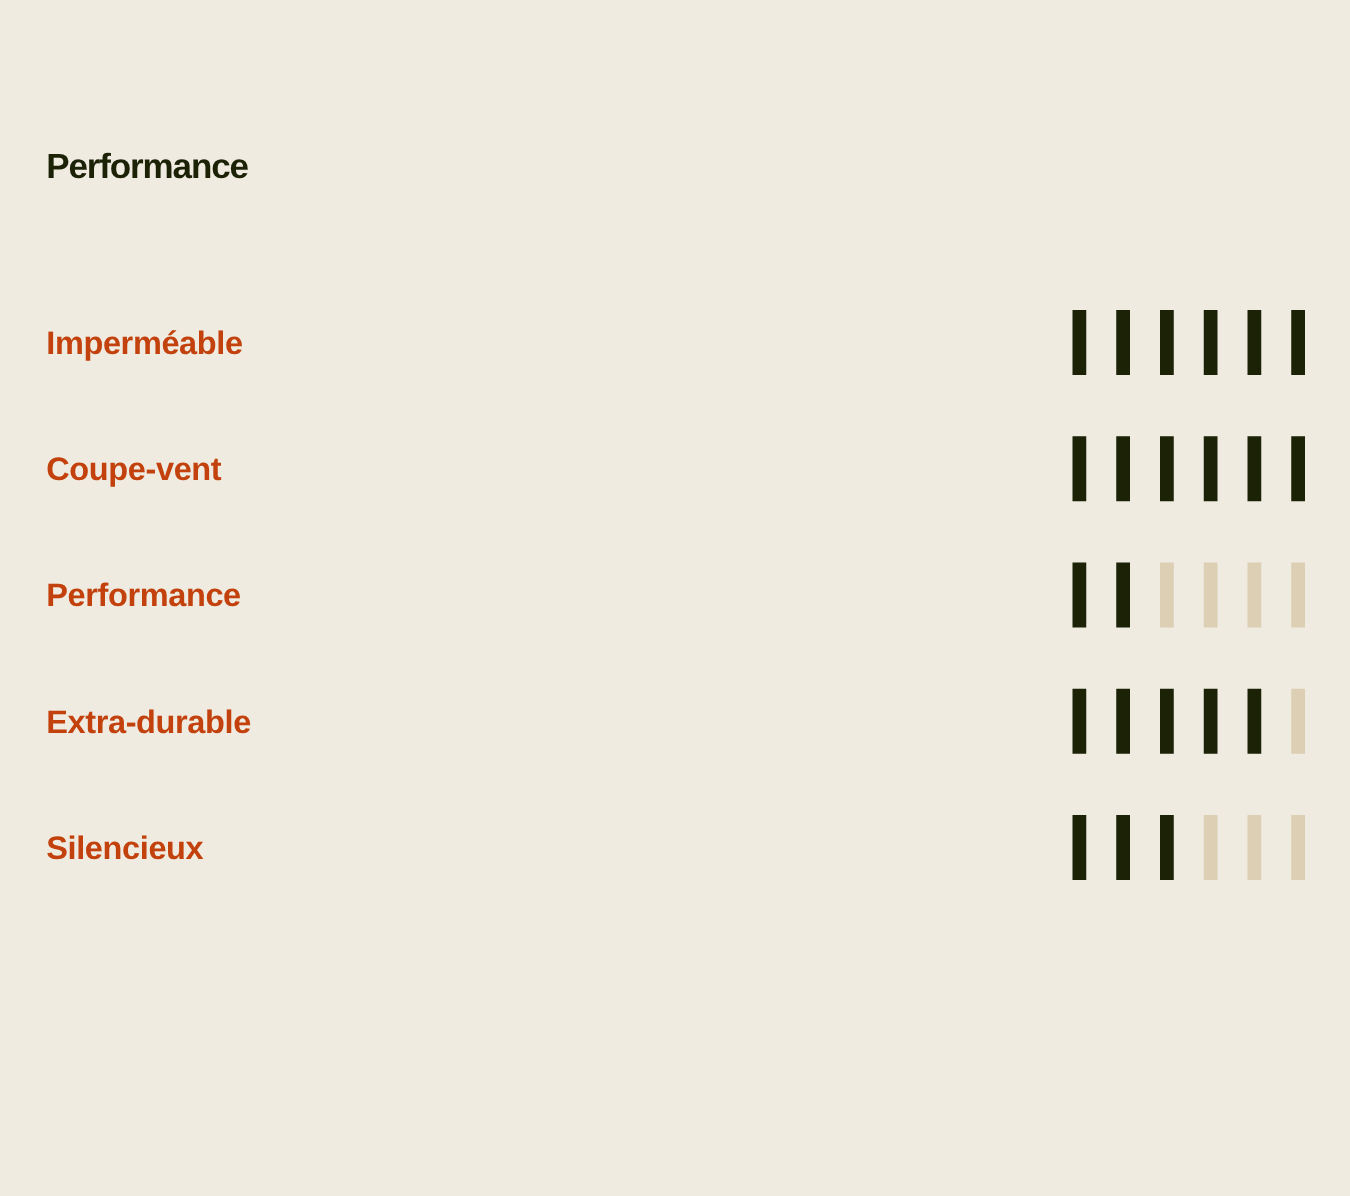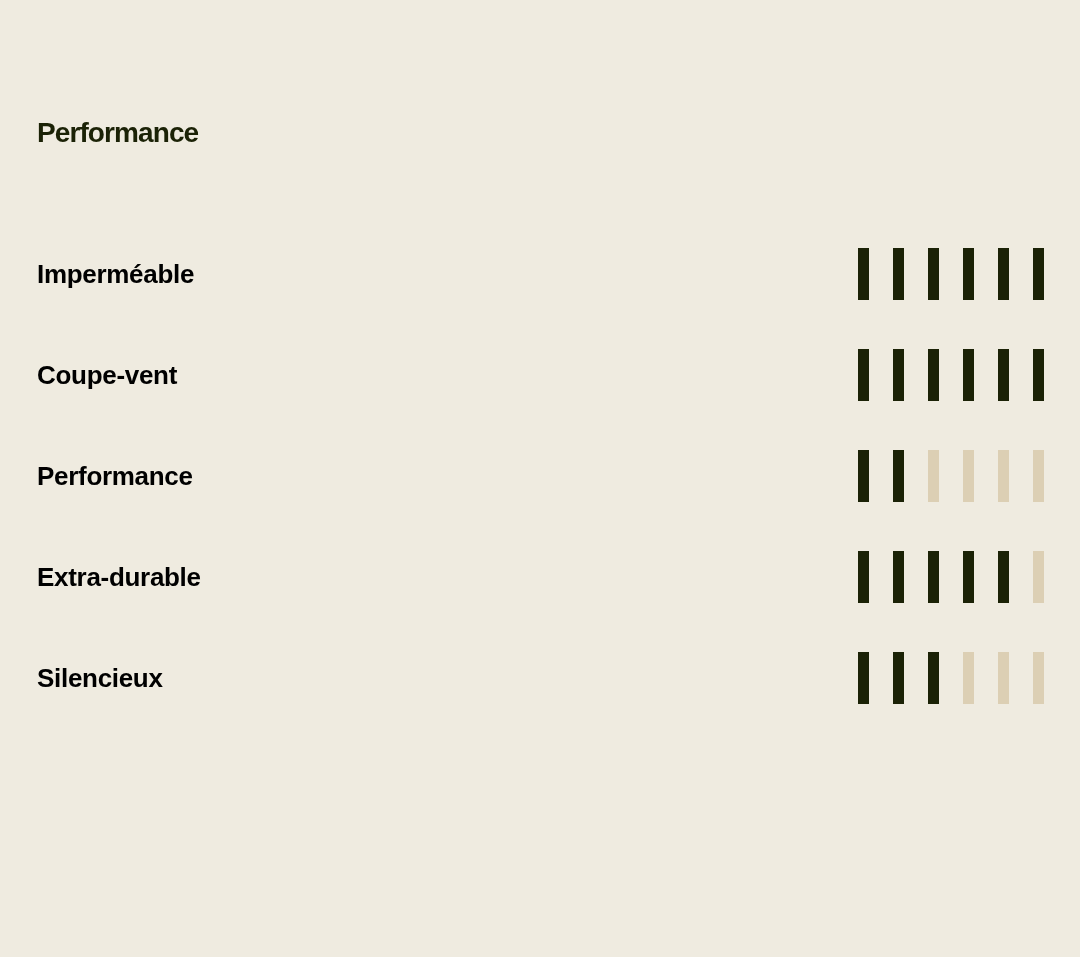--- a/index.html
+++ b/index.html
@@ -51,21 +51,21 @@
   }
 
   .attr-row:last-child {
     margin-bottom: 0;
   }
 
   .attr-label {
     font-size: 26px;
     font-weight: 600;
     letter-spacing: -0.3px;
-    color: #000000;
+    color: #c2410c;
     line-height: 1;
     white-space: nowrap;
   }
 
   .rating-meter {
     display: flex;
     align-items: center;
     gap: 24px;
     height: 54px;
   }

